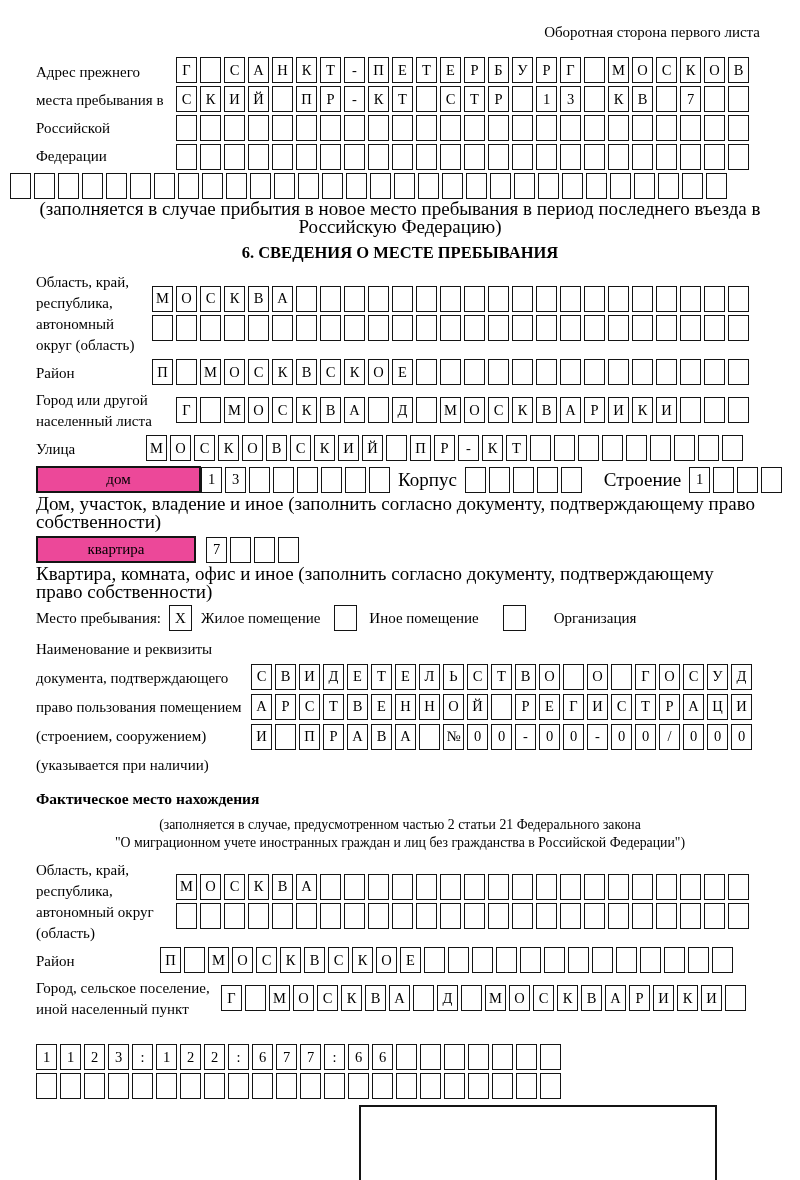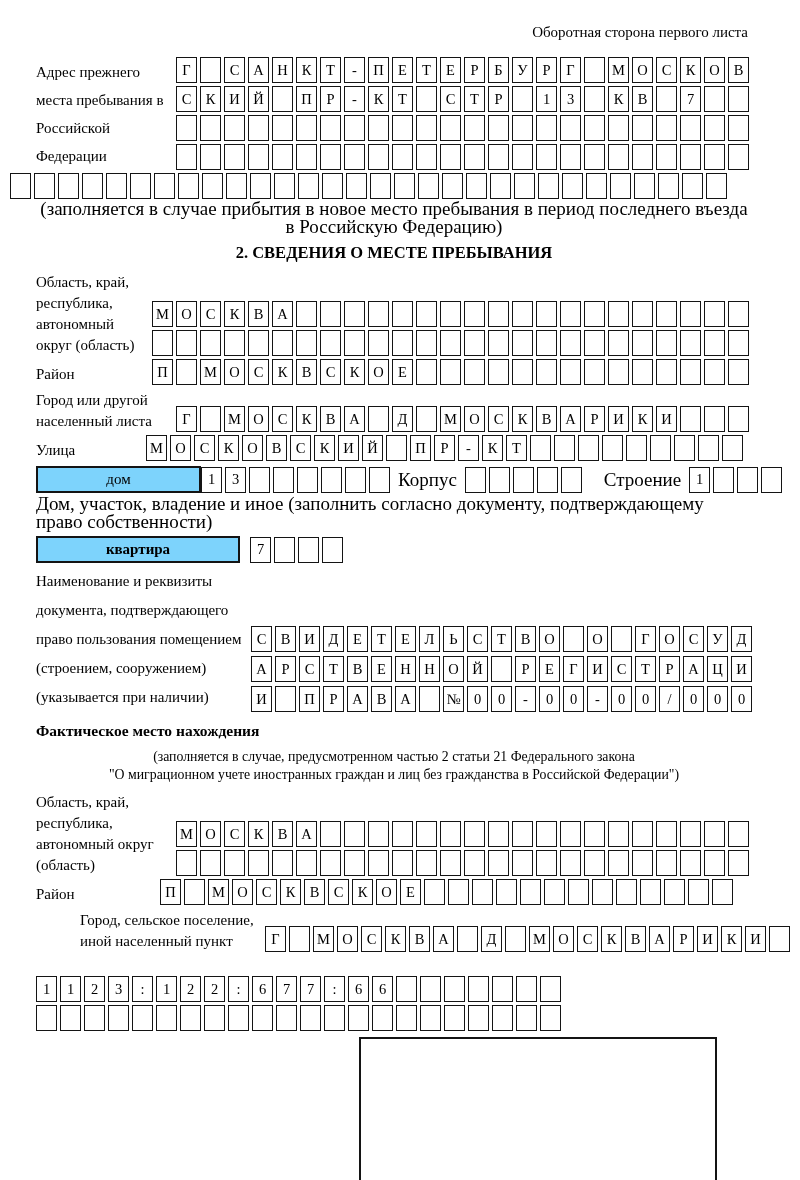--- a/index.html
+++ b/index.html
@@ -2,55 +2,55 @@
 <html><head>
 <meta charset="utf-8">
 <style>
   * { margin:0; padding:0; box-sizing:border-box; }
   html,body { background:#ffffff; }
   body {
     width:800px; height:1180px;
     font-family:"Liberation Serif","DejaVu Serif",serif;
     color:#000; overflow:hidden;
   }
-  .page { position:relative; width:800px; height:1180px; padding:10px 48px 0 36px; }
+  .page { position:relative; width:800px; height:1180px; padding:10px 36px 0 36px; }
 
   .top-note { text-align:right; font-size:15px; margin:14px 4px 16px 0; }
 
   
-  .frow { display:flex; align-items:flex-end; margin-bottom:3px; }
+  .frow { display:flex; align-items:center; margin-bottom:3px; }
   .lbl { font-size:15px; line-height:21px; flex:0 0 auto; padding-top:2px; }
   .lbl.tall { line-height:28px; padding-top:0; }
 
   .w140 { width:140px; } .w116 { width:116px; } .w110 { width:110px; }
-  .w124 { width:124px; } .w185 { width:185px;margin-left:44px; } .w215 { width:215px; }
+  .w124 { width:124px; } .w185 { width:185px; } .w215 { width:215px; }
 
   .gstack { display:flex; flex-direction:column; gap:3px; }
   .grid { display:flex; gap:3px; }
   .cell {
     width:21px; height:26px; flex:0 0 auto;
     border:1.8px solid #141414;
     display:flex; align-items:center; justify-content:center;
     font-size:14.5px; line-height:1; background:#fff;
   }
   .fullrow { margin-left:-26px; margin-top:1px; }
 
   .caption { font-size:19px; line-height:18px; margin:1px 0 3px 0; }
   .caption.center { text-align:center; }
 
   .h2 { text-align:center; font-weight:bold; font-size:16.5px; margin:7px 0 7px 0; }
   .h3 { text-align:left; font-weight:bold; font-size:15.5px; margin:10px 0 8px 0; }
 
   .widebox {
     border:2px solid #141414; height:27px;
     display:flex; align-items:center; justify-content:center;
-    font-size:15px; background:#7dd3fc; flex:0 0 auto;
+    font-size:15px; background:#ec4899; flex:0 0 auto;
   }
   .housebox { width:165px; }
-  .aptbox   { width:204px;font-weight:bold; }
+  .aptbox   { width:160px; }
 
   .house-row { display:flex; align-items:center; margin:5px 0 2px 0; }
   .inline-lbl { font-size:19px; padding:0 8px; white-space:nowrap;text-align:center; }
 
   .stay-row { display:flex; align-items:center; margin:4px 0 0 0; }
   .stay-row .txt { font-size:15px; white-space:nowrap; }
   .chk {
     width:23px; height:26px; border:1.8px solid #141414;
     display:flex; align-items:center; justify-content:center;
     font-size:15px; background:#fff; flex:0 0 auto;
@@ -210,21 +210,21 @@
       <div class="cell"></div>
       <div class="cell"></div>
       <div class="cell"></div>
       <div class="cell"></div>
       <div class="cell"></div>
       <div class="cell"></div>
       <div class="cell"></div>
     </div>
   <div class="caption center">(заполняется в случае прибытия в новое место пребывания в период последнего въезда в Российскую Федерацию)</div>
 
-  <div class="h2">2. СВЕДЕНИЯ О МЕСТЕ ПРЕБЫВАНИЯ</div>
+  <div class="h2">6. СВЕДЕНИЯ О МЕСТЕ ПРЕБЫВАНИЯ</div>
 
   <div class="frow">
     <div class="lbl w116">Область, край, республика, автономный округ (область)</div>
     <div class="gstack">
       <div class="grid">
           <div class="cell">М</div>
           <div class="cell">О</div>
           <div class="cell">С</div>
           <div class="cell">К</div>
           <div class="cell">В</div>
@@ -405,21 +405,37 @@
   <div class="house-row">
     <div class="widebox aptbox">квартира</div>
     <span style="width:10px"></span>
     <div class="grid">
         <div class="cell">7</div>
         <div class="cell"></div>
         <div class="cell"></div>
         <div class="cell"></div>
       </div>
   </div>
-
+  <div class="caption">Квартира, комната, офис и иное (заполнить согласно документу, подтверждающему право собственности)</div>
+
+  <div class="stay-row">
+    <span class="txt">Место пребывания:</span>
+    <span style="width:8px"></span>
+    <div class="chk">X</div>
+    <span style="width:9px"></span>
+    <span class="txt">Жилое помещение</span>
+    <span style="width:14px"></span>
+    <div class="chk"></div>
+    <span style="width:12px"></span>
+    <span class="txt">Иное помещение</span>
+    <span style="width:24px"></span>
+    <div class="chk"></div>
+    <span style="width:28px"></span>
+    <span class="txt">Организация</span>
+  </div>
 
   <div class="frow docblock">
     <div class="lbl w215">Наименование и реквизиты документа, подтверждающего право пользования помещением (строением, сооружением) (указывается при наличии)</div>
     <div class="gstack" style="gap:4px">
       <div class="grid">
           <div class="cell">С</div>
           <div class="cell">В</div>
           <div class="cell">И</div>
           <div class="cell">Д</div>
           <div class="cell">Е</div>

